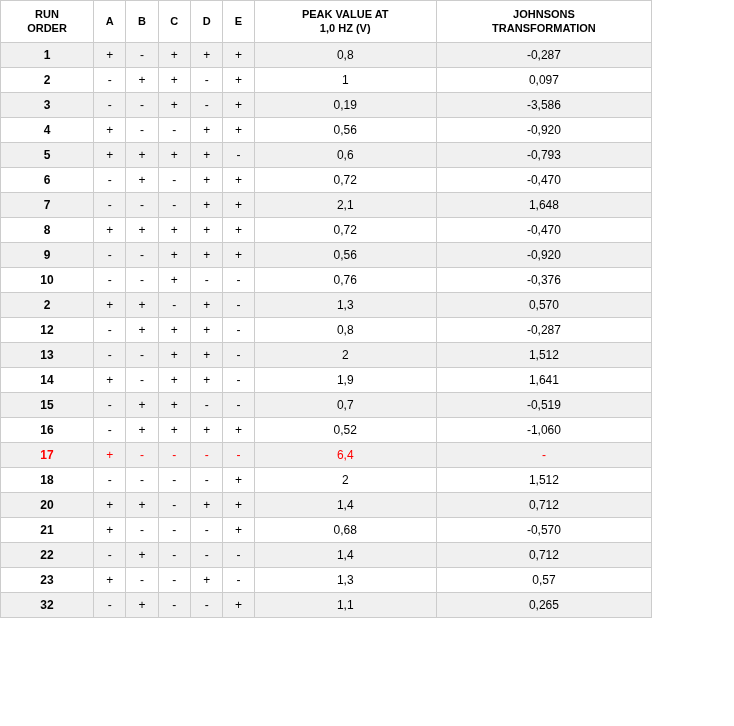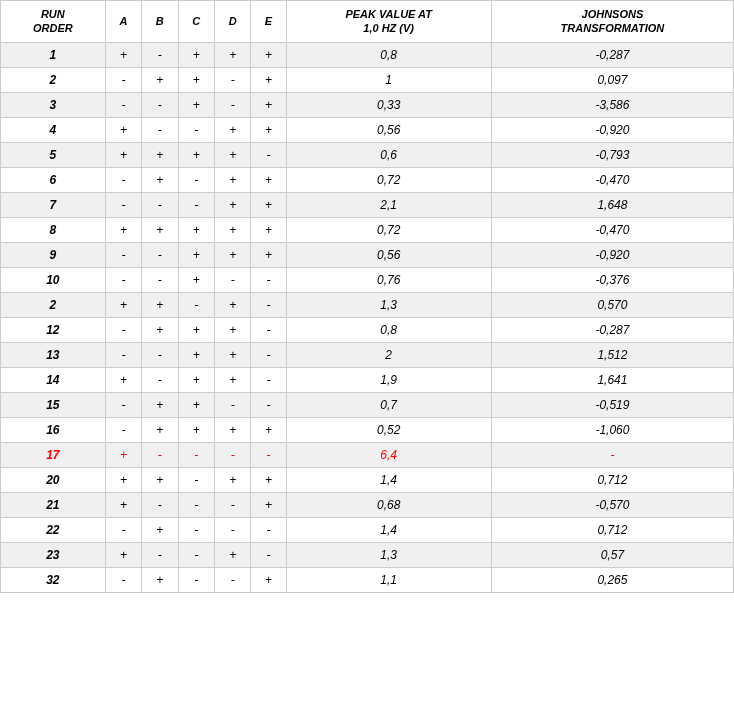--- a/index.html
+++ b/index.html
@@ -3,23 +3,22 @@
   <meta charset="utf-8">
   <style>
     * { margin: 0; padding: 0; box-sizing: border-box; }
     body {
       font-family: Arial, sans-serif;
       font-size: 12px;
       background: #fff;
       width: 734px;
     }
     table {
-      width: 734px;
+      width: 652px;
       border-collapse: collapse;
-      font-style: italic;
     }
     thead tr {
       background: #fff;
     }
     th {
       font-weight: bold;
       font-size: 11px;
       text-align: center;
       padding: 6px 4px;
       border: 1px solid #ccc;
@@ -86,21 +85,21 @@
         <td>1</td>
         <td>0,097</td>
       </tr>
       <tr>
         <td class="run-order-cell">3</td>
         <td>-</td>
         <td>-</td>
         <td>+</td>
         <td>-</td>
         <td>+</td>
-        <td>0,33</td>
+        <td>0,19</td>
         <td>-3,586</td>
       </tr>
       <tr>
         <td class="run-order-cell">4</td>
         <td>+</td>
         <td>-</td>
         <td>-</td>
         <td>+</td>
         <td>+</td>
         <td>0,56</td>
@@ -228,20 +227,30 @@
       </tr>
       <tr class="row-17">
         <td class="run-order-cell">17</td>
         <td>+</td>
         <td>-</td>
         <td>-</td>
         <td>-</td>
         <td>-</td>
         <td>6,4</td>
         <td>-</td>
+      </tr>
+      <tr>
+        <td class="run-order-cell">18</td>
+        <td>-</td>
+        <td>-</td>
+        <td>-</td>
+        <td>-</td>
+        <td>+</td>
+        <td>2</td>
+        <td>1,512</td>
       </tr>
       <tr>
         <td class="run-order-cell">20</td>
         <td>+</td>
         <td>+</td>
         <td>-</td>
         <td>+</td>
         <td>+</td>
         <td>1,4</td>
         <td>0,712</td>

